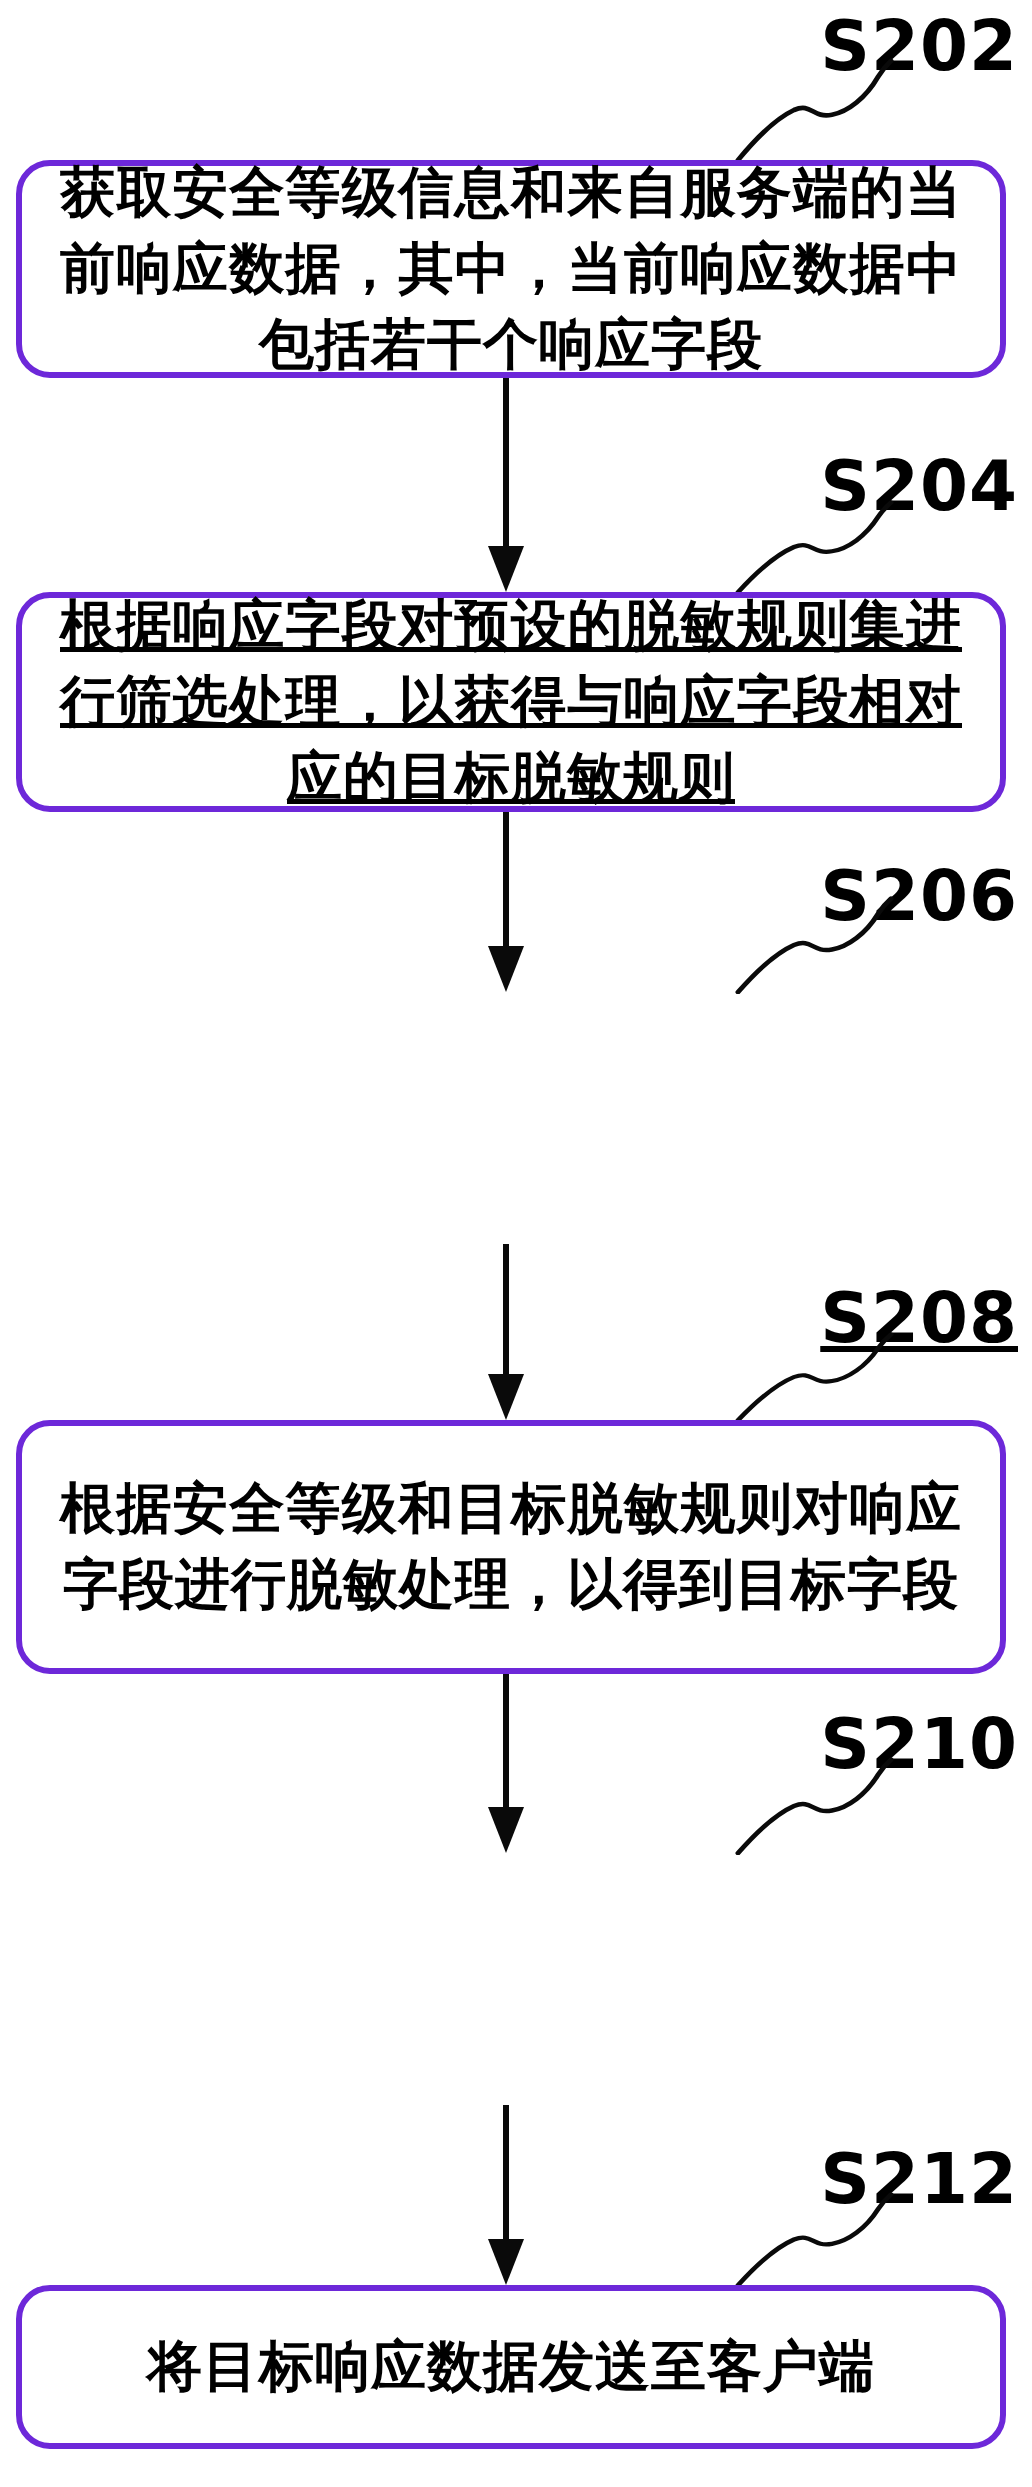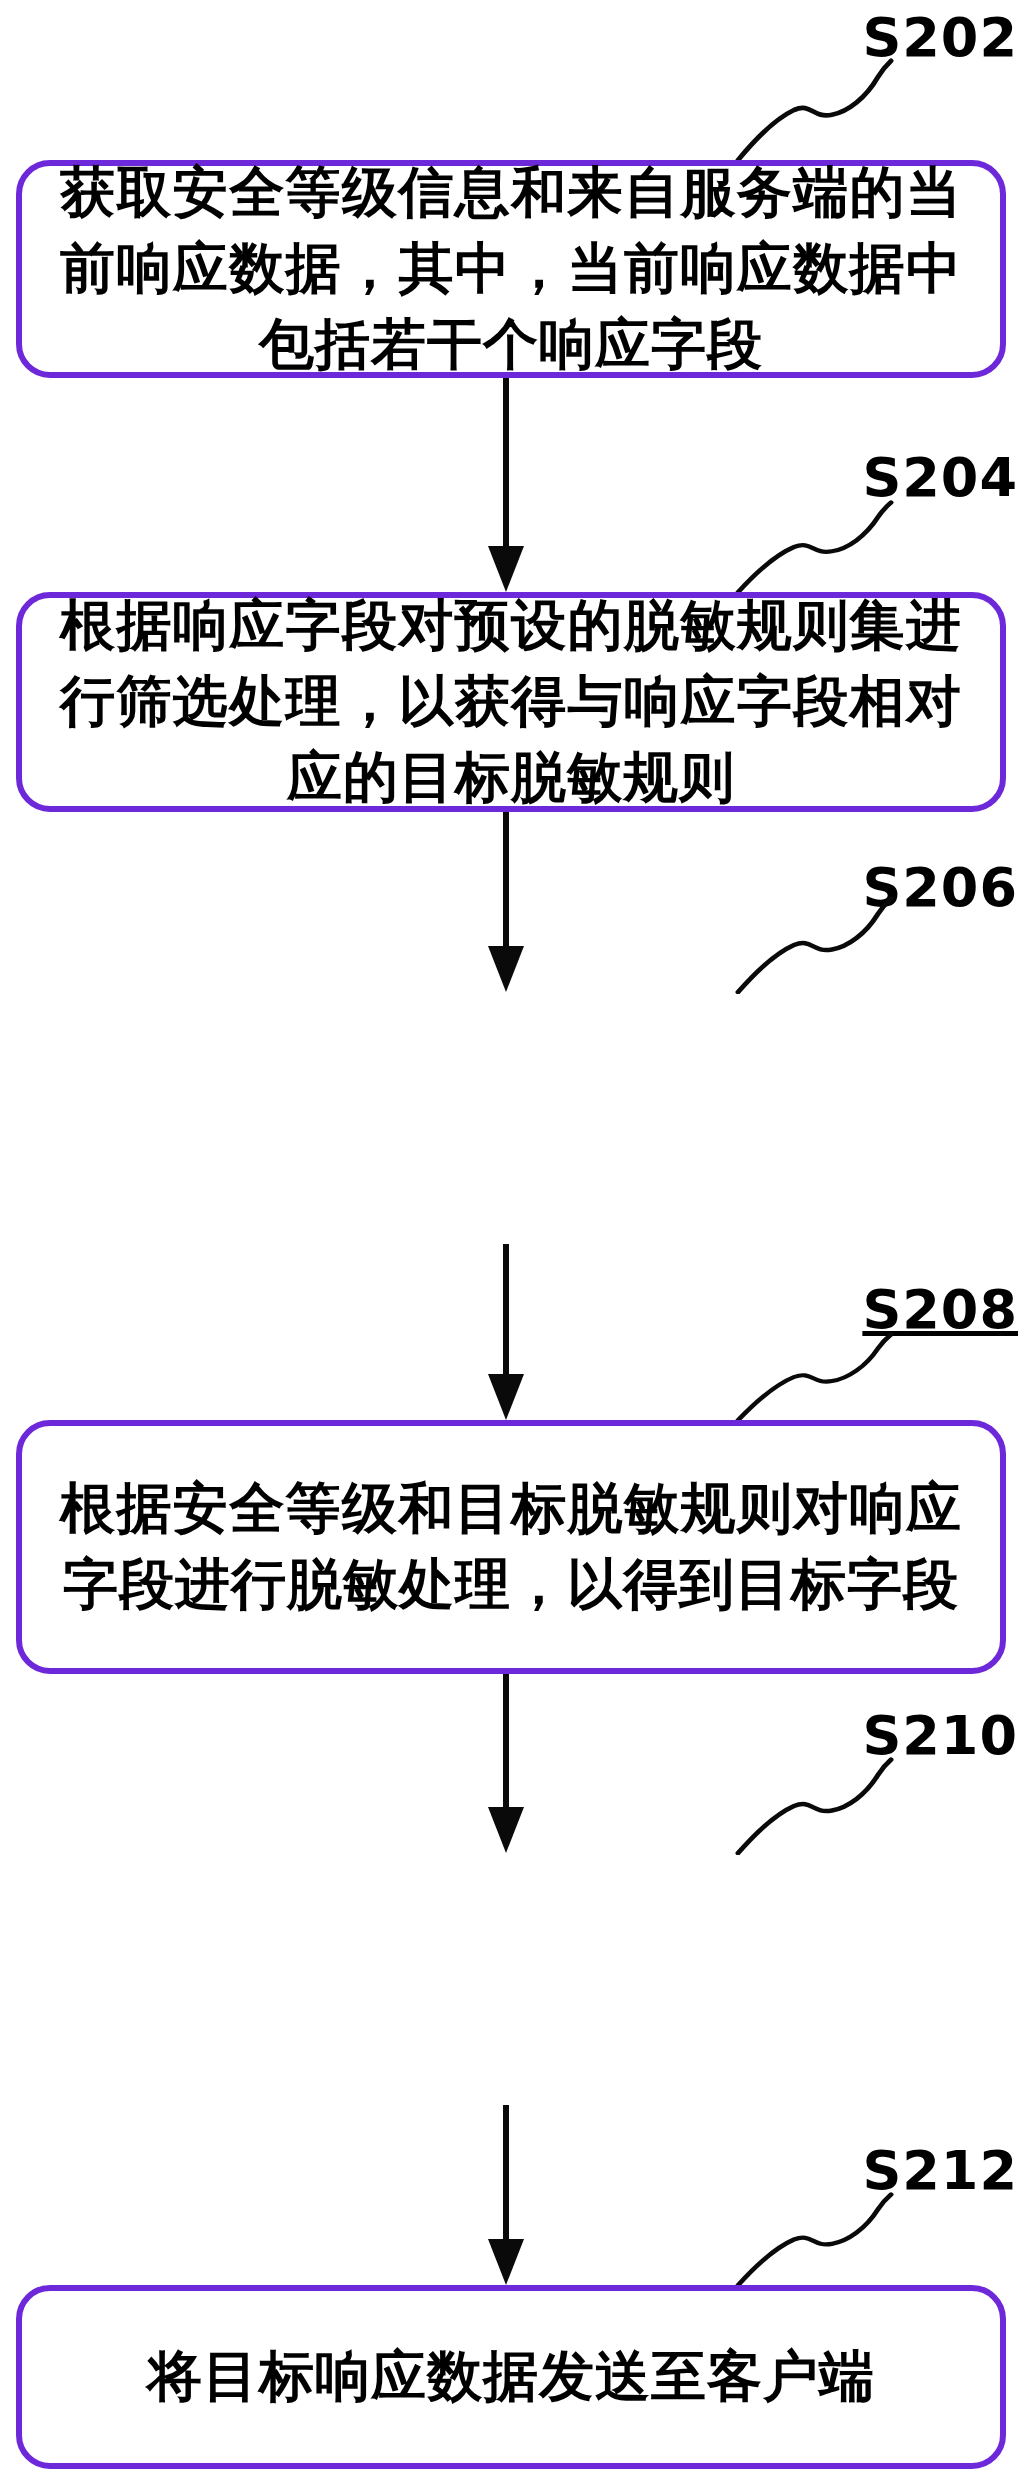--- a/index.html
+++ b/index.html
@@ -12,21 +12,21 @@
     width: 1032px;
     height: 2487px;
     background: #ffffff;
     font-family: "DejaVu Sans", "Liberation Sans", sans-serif;
     color: #000000;
     overflow: hidden;
   }
   .step-label {
     position: absolute;
     right: 14px;
-    font-size: 54px;
+    font-size: 69px;
     font-weight: 700;
     letter-spacing: 1px;
     color: #000;
     white-space: nowrap;
   }
   .flow-box {
     position: absolute;
     left: 16px;
     width: 990px;
     box-sizing: border-box;
@@ -84,25 +84,25 @@
   }
   
   .lbl-1 { top: 6px; }
   .lbl-2 { top: 446px; text-align: right; }
   .lbl-3 { top: 843px; margin-top: 13px; }
   .lbl-4 { top: 1278px; text-decoration: underline; }
   .lbl-5 { top: 1704px; }
   .lbl-6 { top: 2139px; }
 
   .box-1 { top: 160px;  height: 218px; }
-  .box-2 { top: 592px;  height: 220px; }
+  .box-2 { top: 592px;  height: 220px; text-decoration: underline; }
   .box-3 { top: 992px;  height: 252px; }
   .box-4 { top: 1420px; height: 254px; align-items: center; }
   .box-5 { top: 1853px; height: 252px; }
-  .box-6 { top: 2285px; height: 184px; }
+  .box-6 { top: 2285px; height: 164px; }
 
   .con-1 { top: 58px;   height: 104px; }
   .con-2 { top: 500px;  height: 94px; }
   .con-3 { top: 896px;  height: 98px; }
   .con-4 { top: 1332px; height: 90px; }
   .con-5 { top: 1757px; height: 98px; }
   .con-6 { top: 2192px; height: 95px; }
 
   .arr-1 { top: 378px;  height: 214px; }
   .arr-2 { top: 812px;  height: 180px; }

